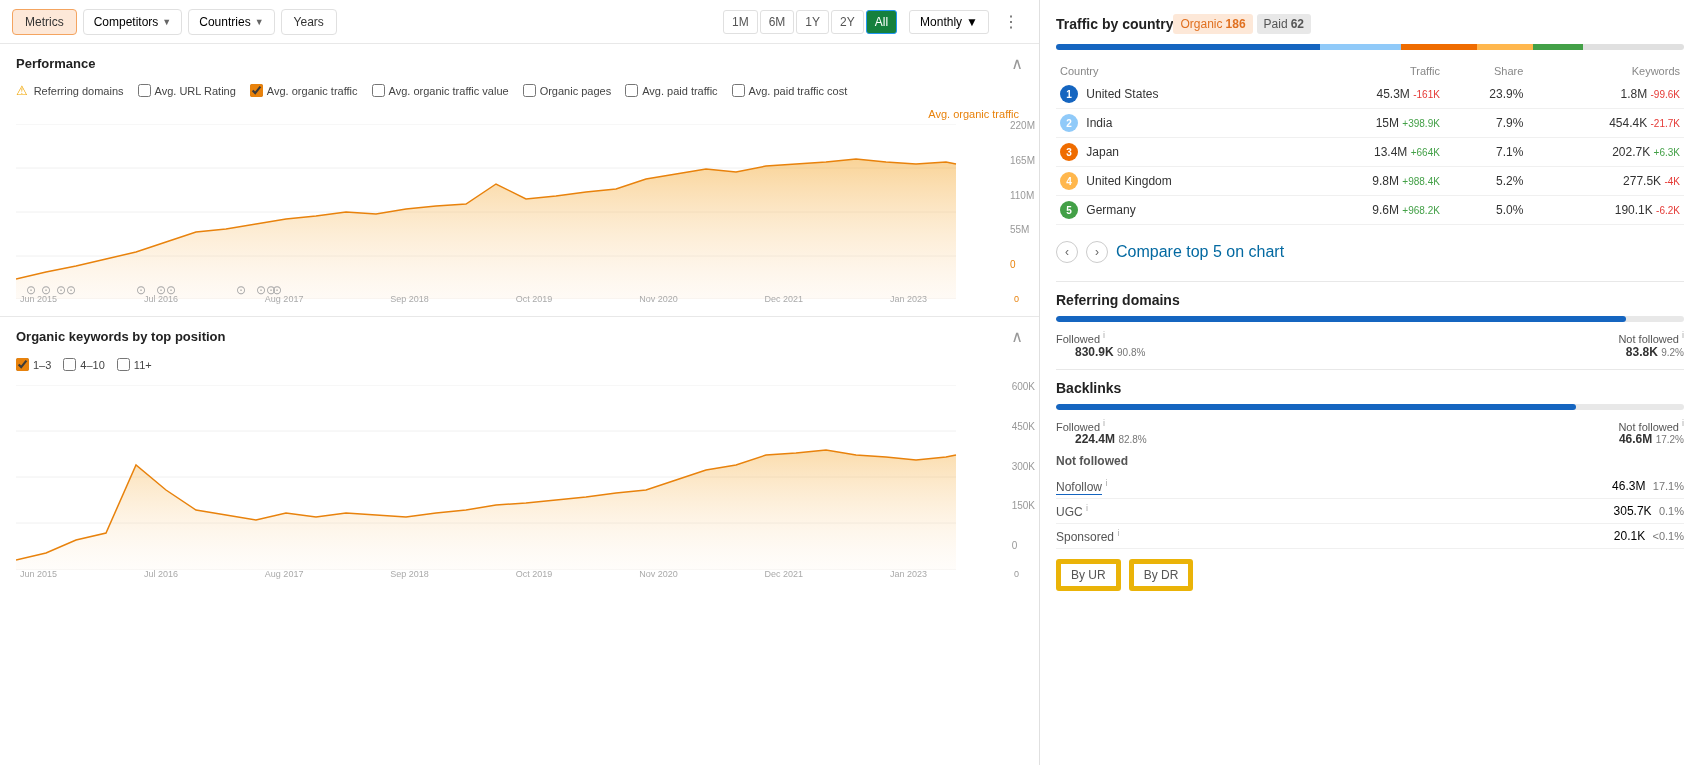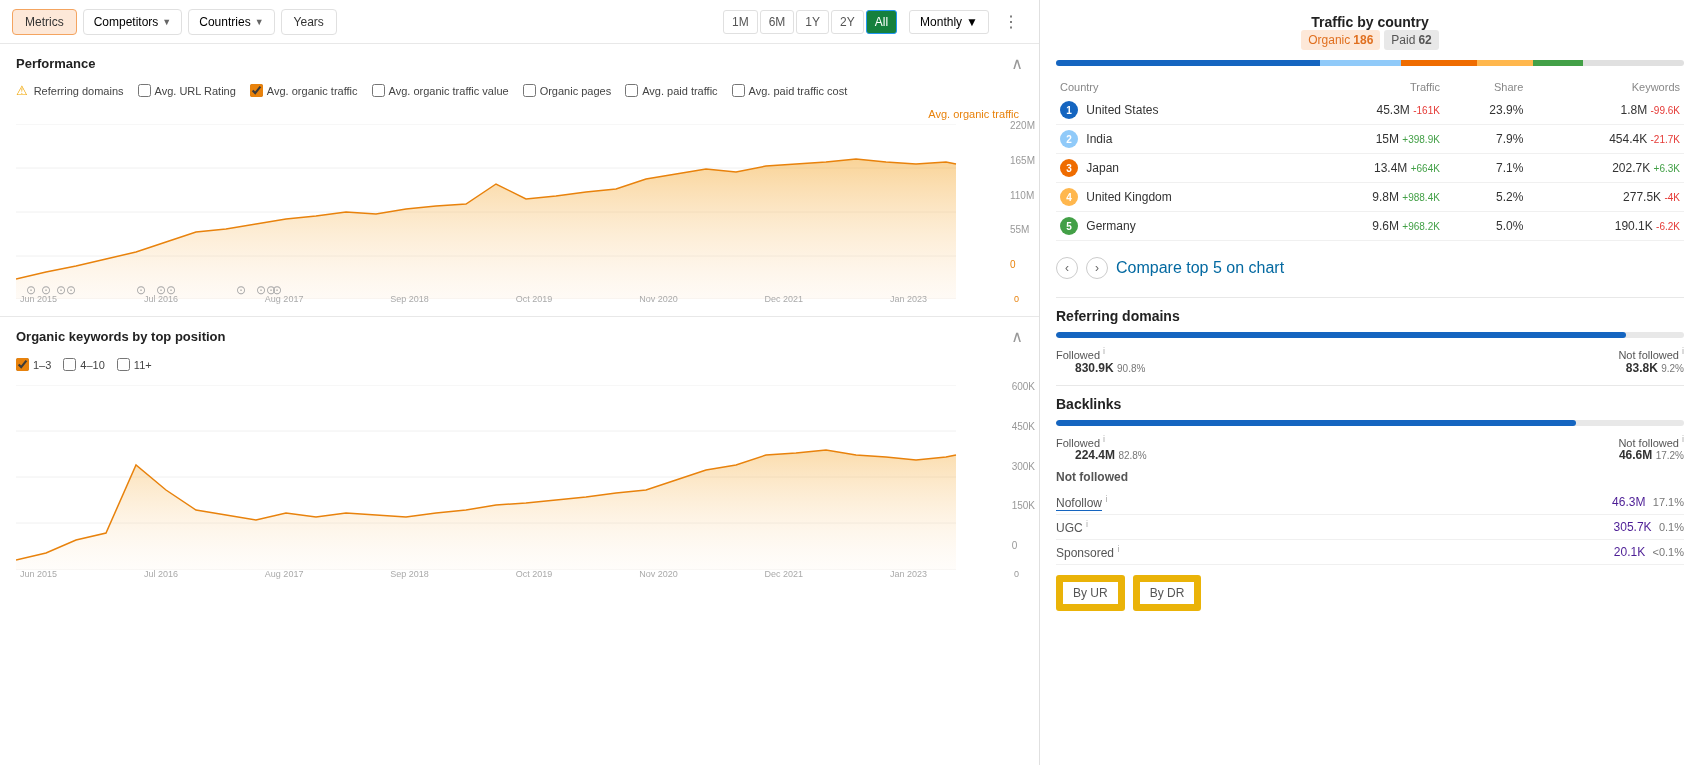--- a/index.html
+++ b/index.html
@@ -36,21 +36,21 @@
 
     
     .chart-area { position: relative; padding: 4px 16px 20px; }
 
     
     .keywords-section { flex: 1; }
     .keywords-checkboxes { display: flex; gap: 12px; padding: 6px 16px; align-items: center; }
 
     
     .right-panel { padding: 14px 16px; }
-    .rp-header { display: flex; align-items: center; justify-content: flex-start; margin-bottom: 10px; flex-direction: column; }
+    .rp-header { display: flex; align-items: center; justify-content: flex-start; margin-bottom: 10px; }
     .rp-title { font-size: 14px; font-weight: bold; color: #222; }
     .organic-paid { display: flex; gap: 4px; align-items: center; }
     .org-badge { background: #fde8d8; border-radius: 3px; padding: 3px 7px; font-size: 11px; color: #e07020; }
     .paid-badge { background: #e8e8e8; border-radius: 3px; padding: 3px 7px; font-size: 11px; color: #555; }
     
     
     .color-bar { display: flex; height: 6px; border-radius: 3px; overflow: hidden; margin-bottom: 12px; }
     
     
     .country-table { width: 100%; border-collapse: collapse; margin-bottom: 10px; }
@@ -82,25 +82,25 @@
     .progress-bar-fill { height: 100%; background: #1565c0; border-radius: 3px; }
     .stat-row { display: flex; justify-content: space-between; align-items: flex-start; margin-bottom: 4px; }
     .stat-label { font-size: 11px; color: #555; }
     .stat-value { font-size: 12px; color: #333; font-weight: bold; margin-left: 19px; }
     .stat-sub { font-size: 10px; color: #777; }
     
     .not-followed-section { margin-top: 8px; }
     .nf-title { font-size: 12px; color: #555; font-weight: bold; margin-bottom: 6px; }
     .nf-row { display: flex; justify-content: space-between; align-items: center; padding: 4px 0; border-bottom: 1px solid #f0f0f0; }
     .nf-label { font-size: 12px; color: #555; }
-    .nf-val { font-size: 12px; color: #4c1d95; }
+    .nf-val { font-size: 12px; color: #000000; }
     .nf-pct { font-size: 11px; color: #777; margin-left: 4px; }
 
     .by-buttons { display: flex; gap: 8px; margin-top: 10px; }
-    .by-btn { padding: 4px 10px; border: 7px solid #eab308; border-radius: 3px; background: #fff; cursor: pointer; font-size: 12px; color: #555; }
+    .by-btn { padding: 4px 10px; border: 5px solid #eab308; border-radius: 3px; background: #fff; cursor: pointer; font-size: 12px; color: #555; }
   </style>
 </head>
 <body>
 
 <div class="left-panel">
 
   <div class="top-bar">
     <button class="tab-btn active">Metrics</button>
     <div class="tab-btn-dropdown">
       <span>Competitors</span>

